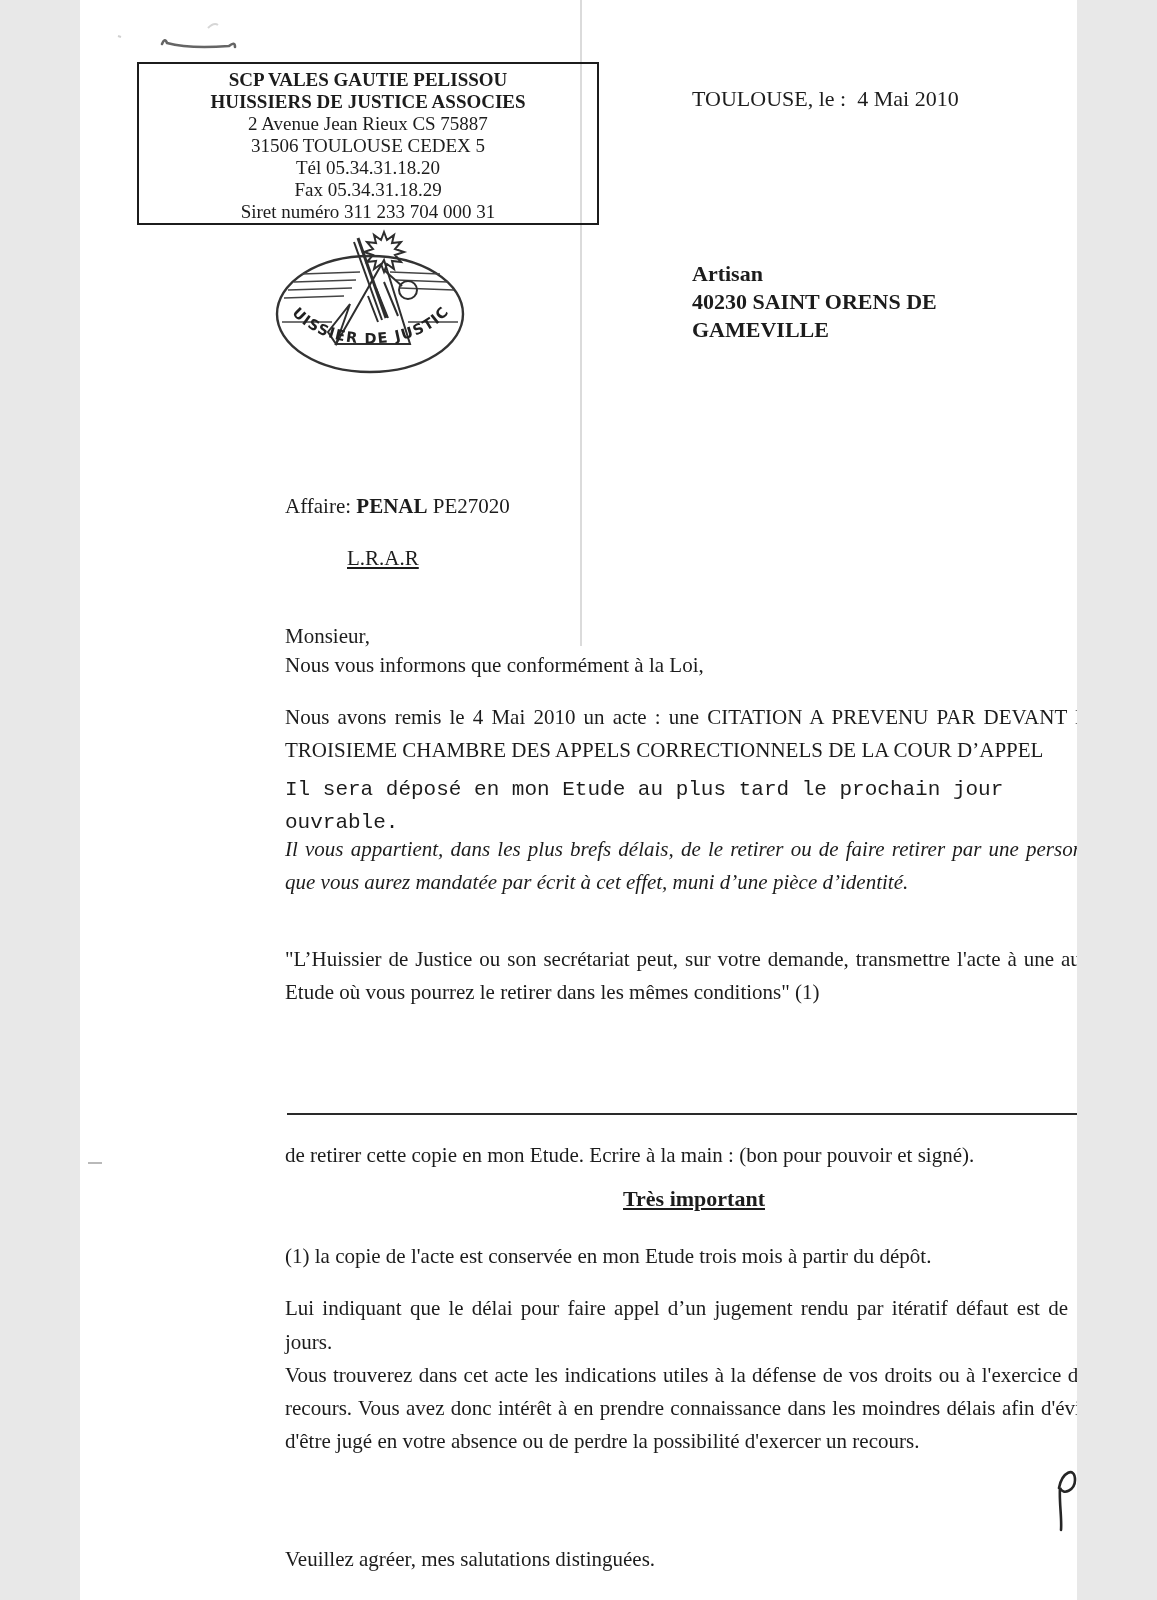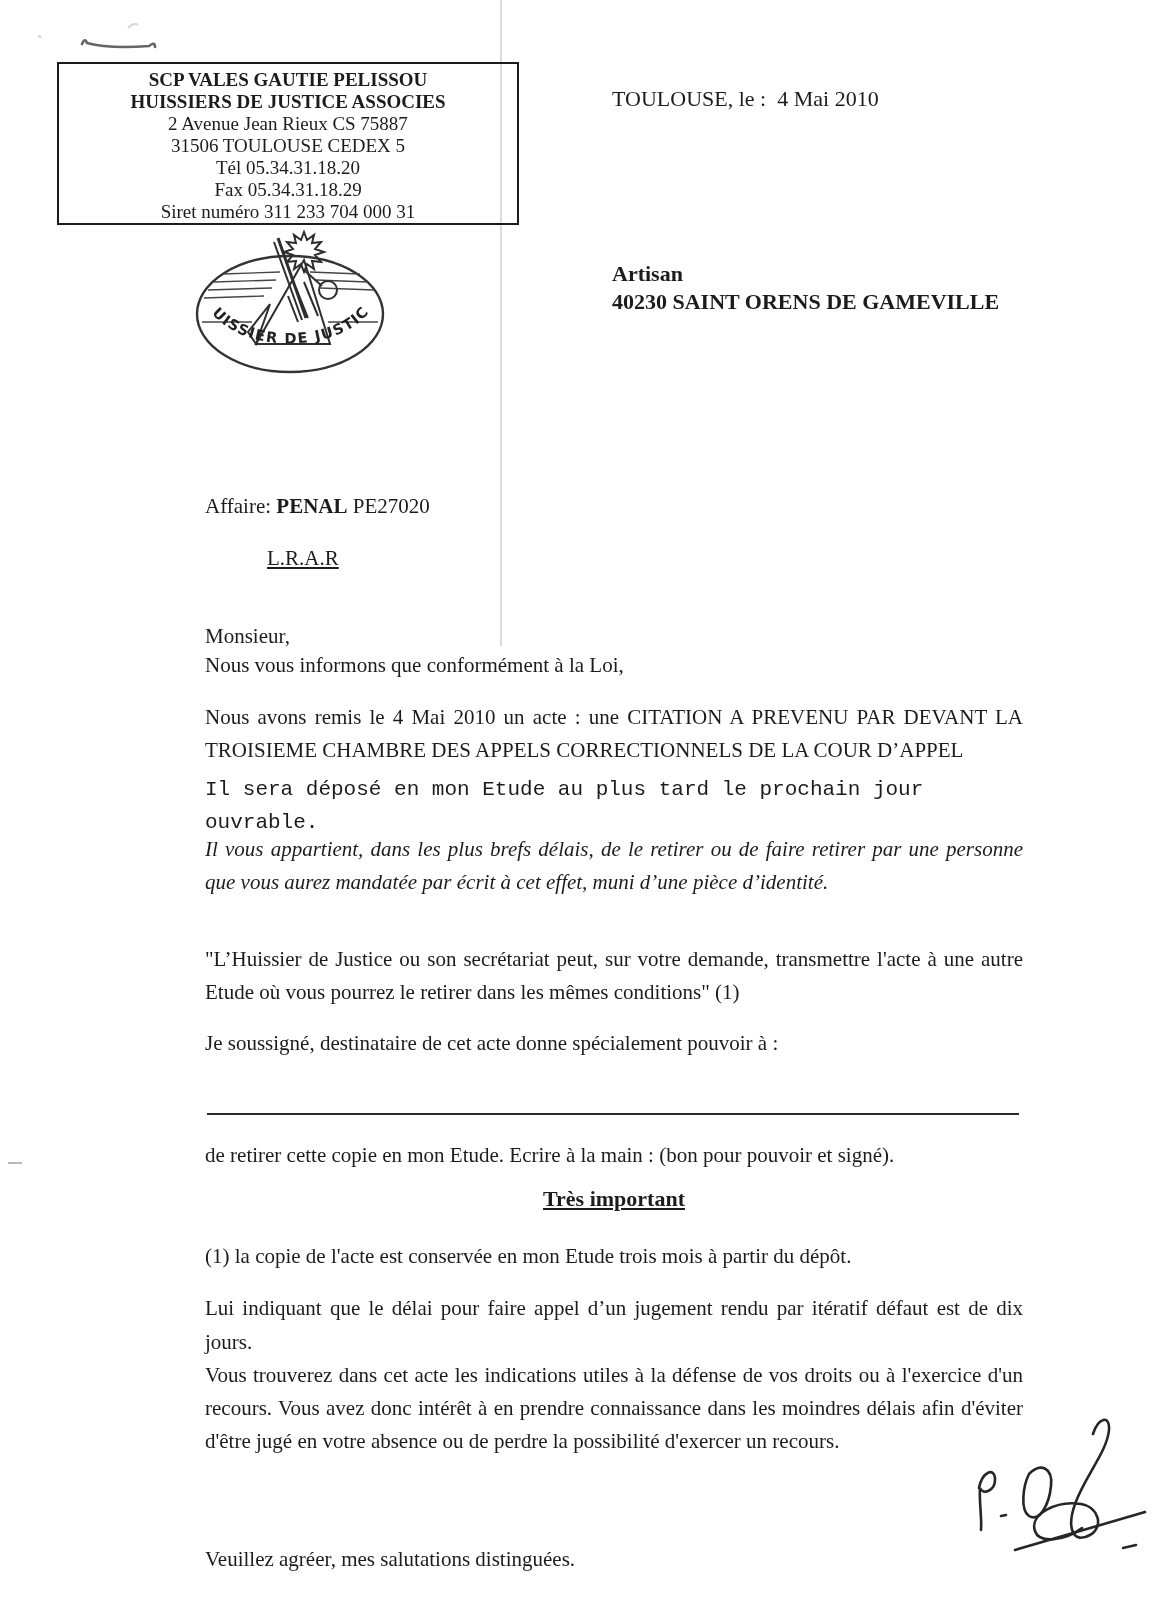--- a/index.html
+++ b/index.html
@@ -1,18 +1,18 @@
 <!DOCTYPE html>
 <html><head>
 <meta charset="utf-8">
 <style>
   html,body{margin:0;padding:0;background:#e8e8e8;}
   .page{
     position:relative;
-    width:1157px;height:1600px;
+    width:997px;height:1600px;
     margin:0 auto;
     background:#ffffff;
     font-family:"Liberation Serif", serif;
     color:#1c1c1c;
     overflow:hidden;
   }
   .abs{position:absolute;}
   
   .letterhead-box{
     left:57px;top:62px;width:458px;height:154px;
@@ -122,21 +122,20 @@
   </div>
   <div class="abs lrar">L.R.A.R</div>
 
   <div class="abs body-text salutation">Monsieur,</div>
 
   <div class="abs body-text p1">Nous vous informons que conformément à la Loi,</div>
   <div class="abs body-text p2 just">Nous avons remis le 4 Mai 2010 un acte : une CITATION A PREVENU PAR DEVANT LA TROISIEME CHAMBRE DES APPELS CORRECTIONNELS DE LA COUR D’APPEL</div>
   <div class="abs body-text p3">Il sera déposé en mon Etude au plus tard le prochain jour ouvrable.</div>
   <div class="abs body-text p4 just">Il vous appartient, dans les plus brefs délais, de le retirer ou de faire retirer par une personne que vous aurez mandatée par écrit à cet effet, muni d’une pièce d’identité.</div>
   <div class="abs body-text p5 just">"L’Huissier de Justice ou son secrétariat peut, sur votre demande, transmettre l'acte à une autre Etude où vous pourrez le retirer dans les mêmes conditions" (1)</div>
-  <div class="abs body-text p6">Je soussigné, destinataire de cet acte donne spécialement pouvoir à :</div>
 
   <div class="abs fill-line"></div>
 
   <div class="abs body-text p7">de retirer cette copie en mon Etude. Ecrire à la main : (bon pour pouvoir et signé).</div>
   <div class="abs important-heading">Très important</div>
   <div class="abs body-text p8">(1) la copie de l'acte est conservée en mon Etude trois mois à partir du dépôt.</div>
   <div class="abs body-text p9 just">Lui indiquant que le délai pour faire appel d’un jugement rendu par itératif défaut est de dix jours.</div>
   <div class="abs body-text p10 just">Vous trouverez dans cet acte les indications utiles à la défense de vos droits ou à l'exercice d'un recours. Vous avez donc intérêt à en prendre connaissance dans les moindres délais afin d'éviter d'être jugé en votre absence ou de perdre la possibilité d'exercer un recours.</div>
   <div class="abs body-text closing">Veuillez agréer, mes salutations distinguées.</div>
 

